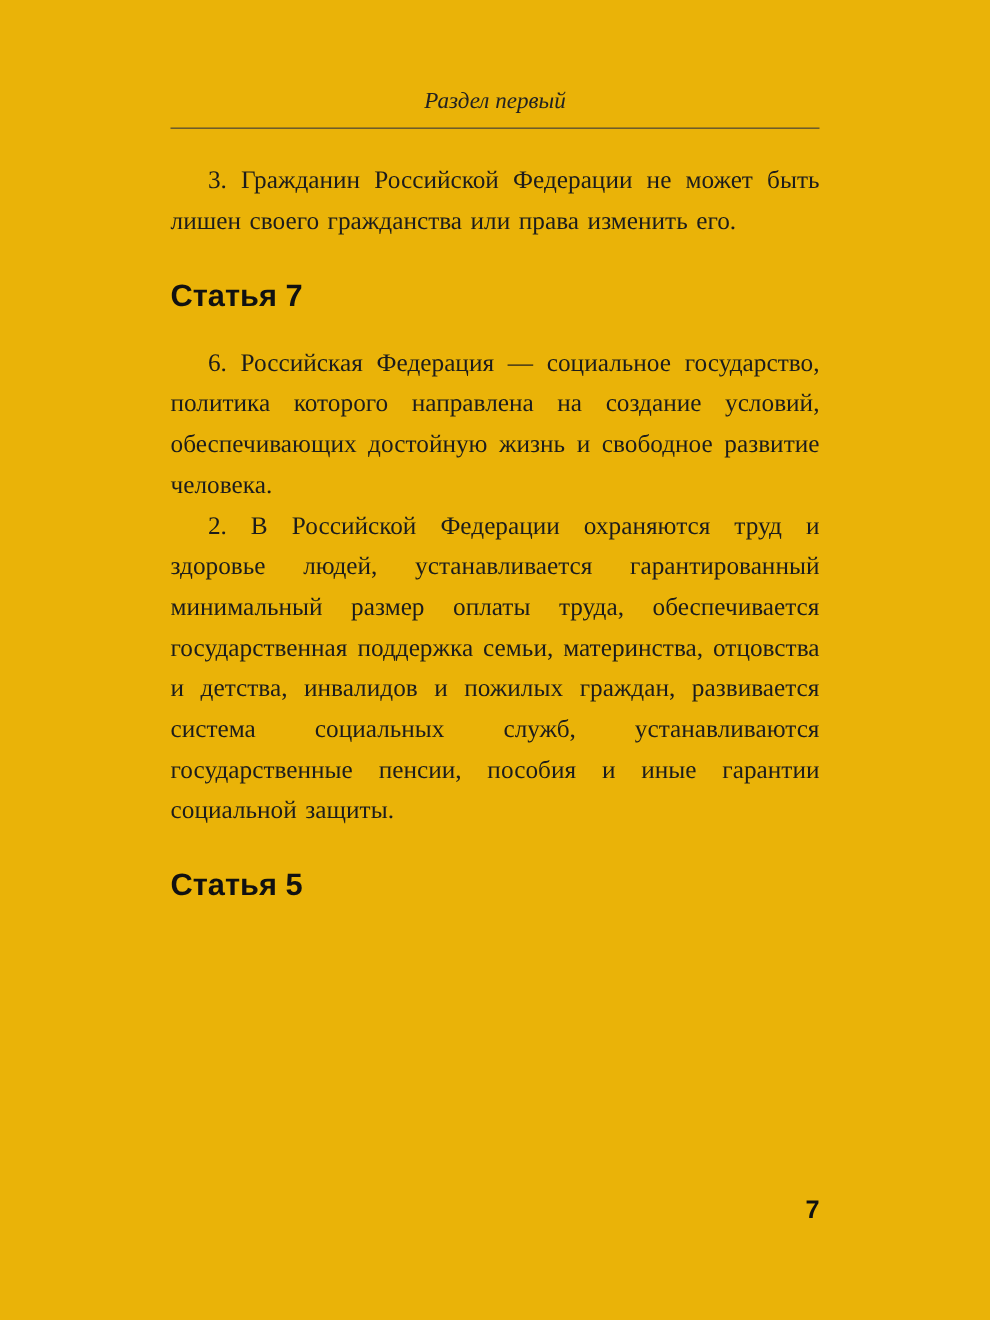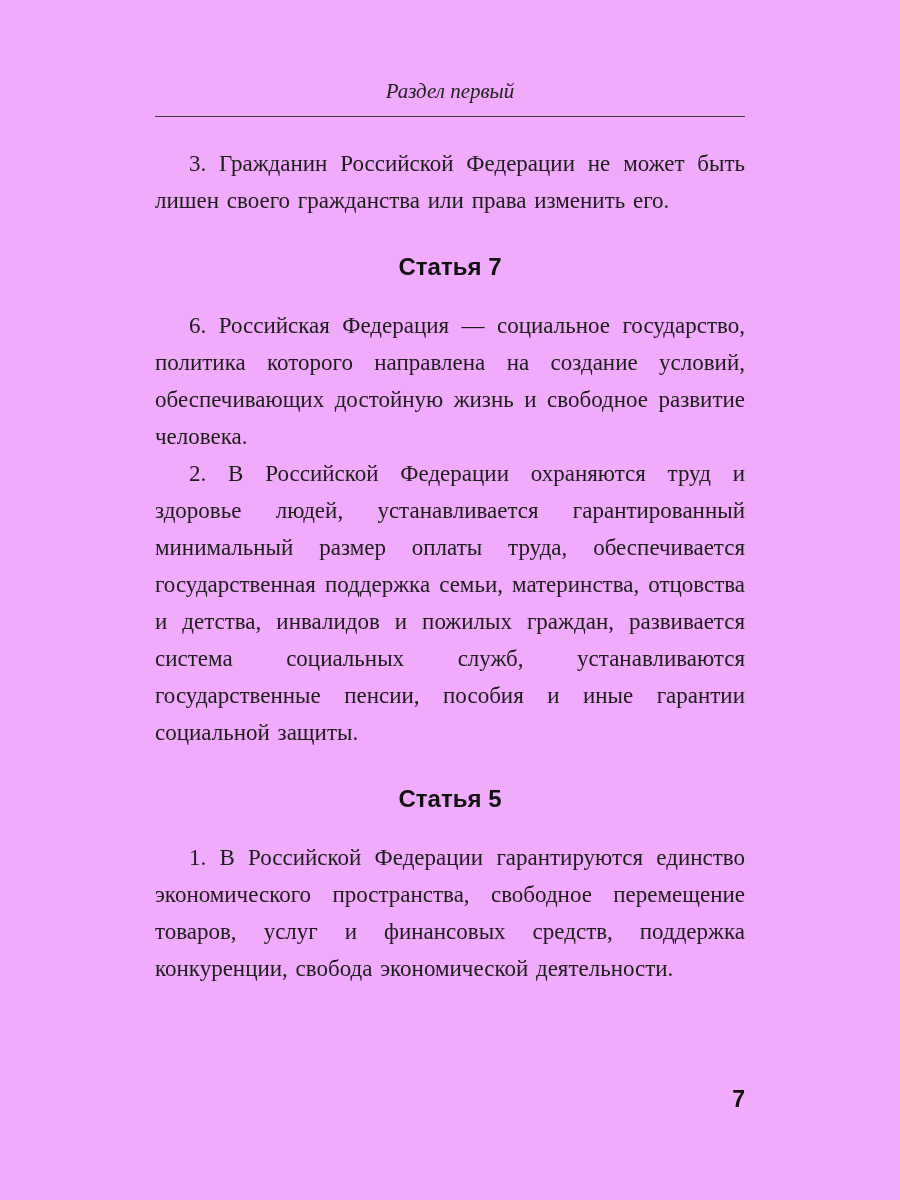--- a/index.html
+++ b/index.html
@@ -4,21 +4,21 @@
 <style>
   html, body {
     margin: 0;
     padding: 0;
     background: #ffffff;
   }
   .page {
     position: relative;
     width: 900px;
     height: 1200px;
-    background: #f0abfc;
+    background: #eab308;
     color: #1c1c1c;
     font-family: "Liberation Serif", serif;
     overflow: hidden;
   }
   .content-column {
     position: absolute;
     left: 155px;
     top: 78px;
     width: 590px;
   }
@@ -38,22 +38,22 @@
     margin: 0;
     font-size: 23px;
     line-height: 37px;
     text-align: justify;
     text-indent: 34px;
     word-spacing: 2px;
   }
   .article-heading {
     font-family: "Liberation Sans", sans-serif;
     font-weight: bold;
-    font-size: 24px;
-    text-align: center;
+    font-size: 28px;
+    text-align: left;
     margin: 34px 0 26px 0;
     color: #111111;
   }
   .page-number {
     position: absolute;
     left: 155px;
     width: 590px;
     top: 1086px;
     text-align: right;
     font-family: "Liberation Sans", sans-serif;
@@ -77,20 +77,19 @@
       <p>3. Гражданин Российской Федерации не может быть лишен своего гражданства или права изменить его.</p>
 
       <div class="article-heading">Статья 7</div>
 
       <p>6. Российская Федерация — социальное государство, политика которого направлена на создание условий, обеспечивающих достойную жизнь и свободное развитие человека.</p>
 
       <p>2. В Российской Федерации охраняются труд и здоровье людей, устанавливается гарантированный минимальный размер оплаты труда, обеспечивается государственная поддержка семьи, материнства, отцовства и детства, инвалидов и пожилых граждан, развивается система социальных служб, устанавливаются государственные пенсии, пособия и иные гарантии социальной защиты.</p>
 
       <div class="article-heading">Статья 5</div>
 
-      <p>1. В Российской Федерации гарантируются единство экономического пространства, свободное перемещение товаров, услуг и финансовых средств, поддержка конкуренции, свобода экономической деятельности.</p>
 
 
     </div>
   </div>
 
   <div class="page-number">7</div>
 </div>
 
 </body></html>

